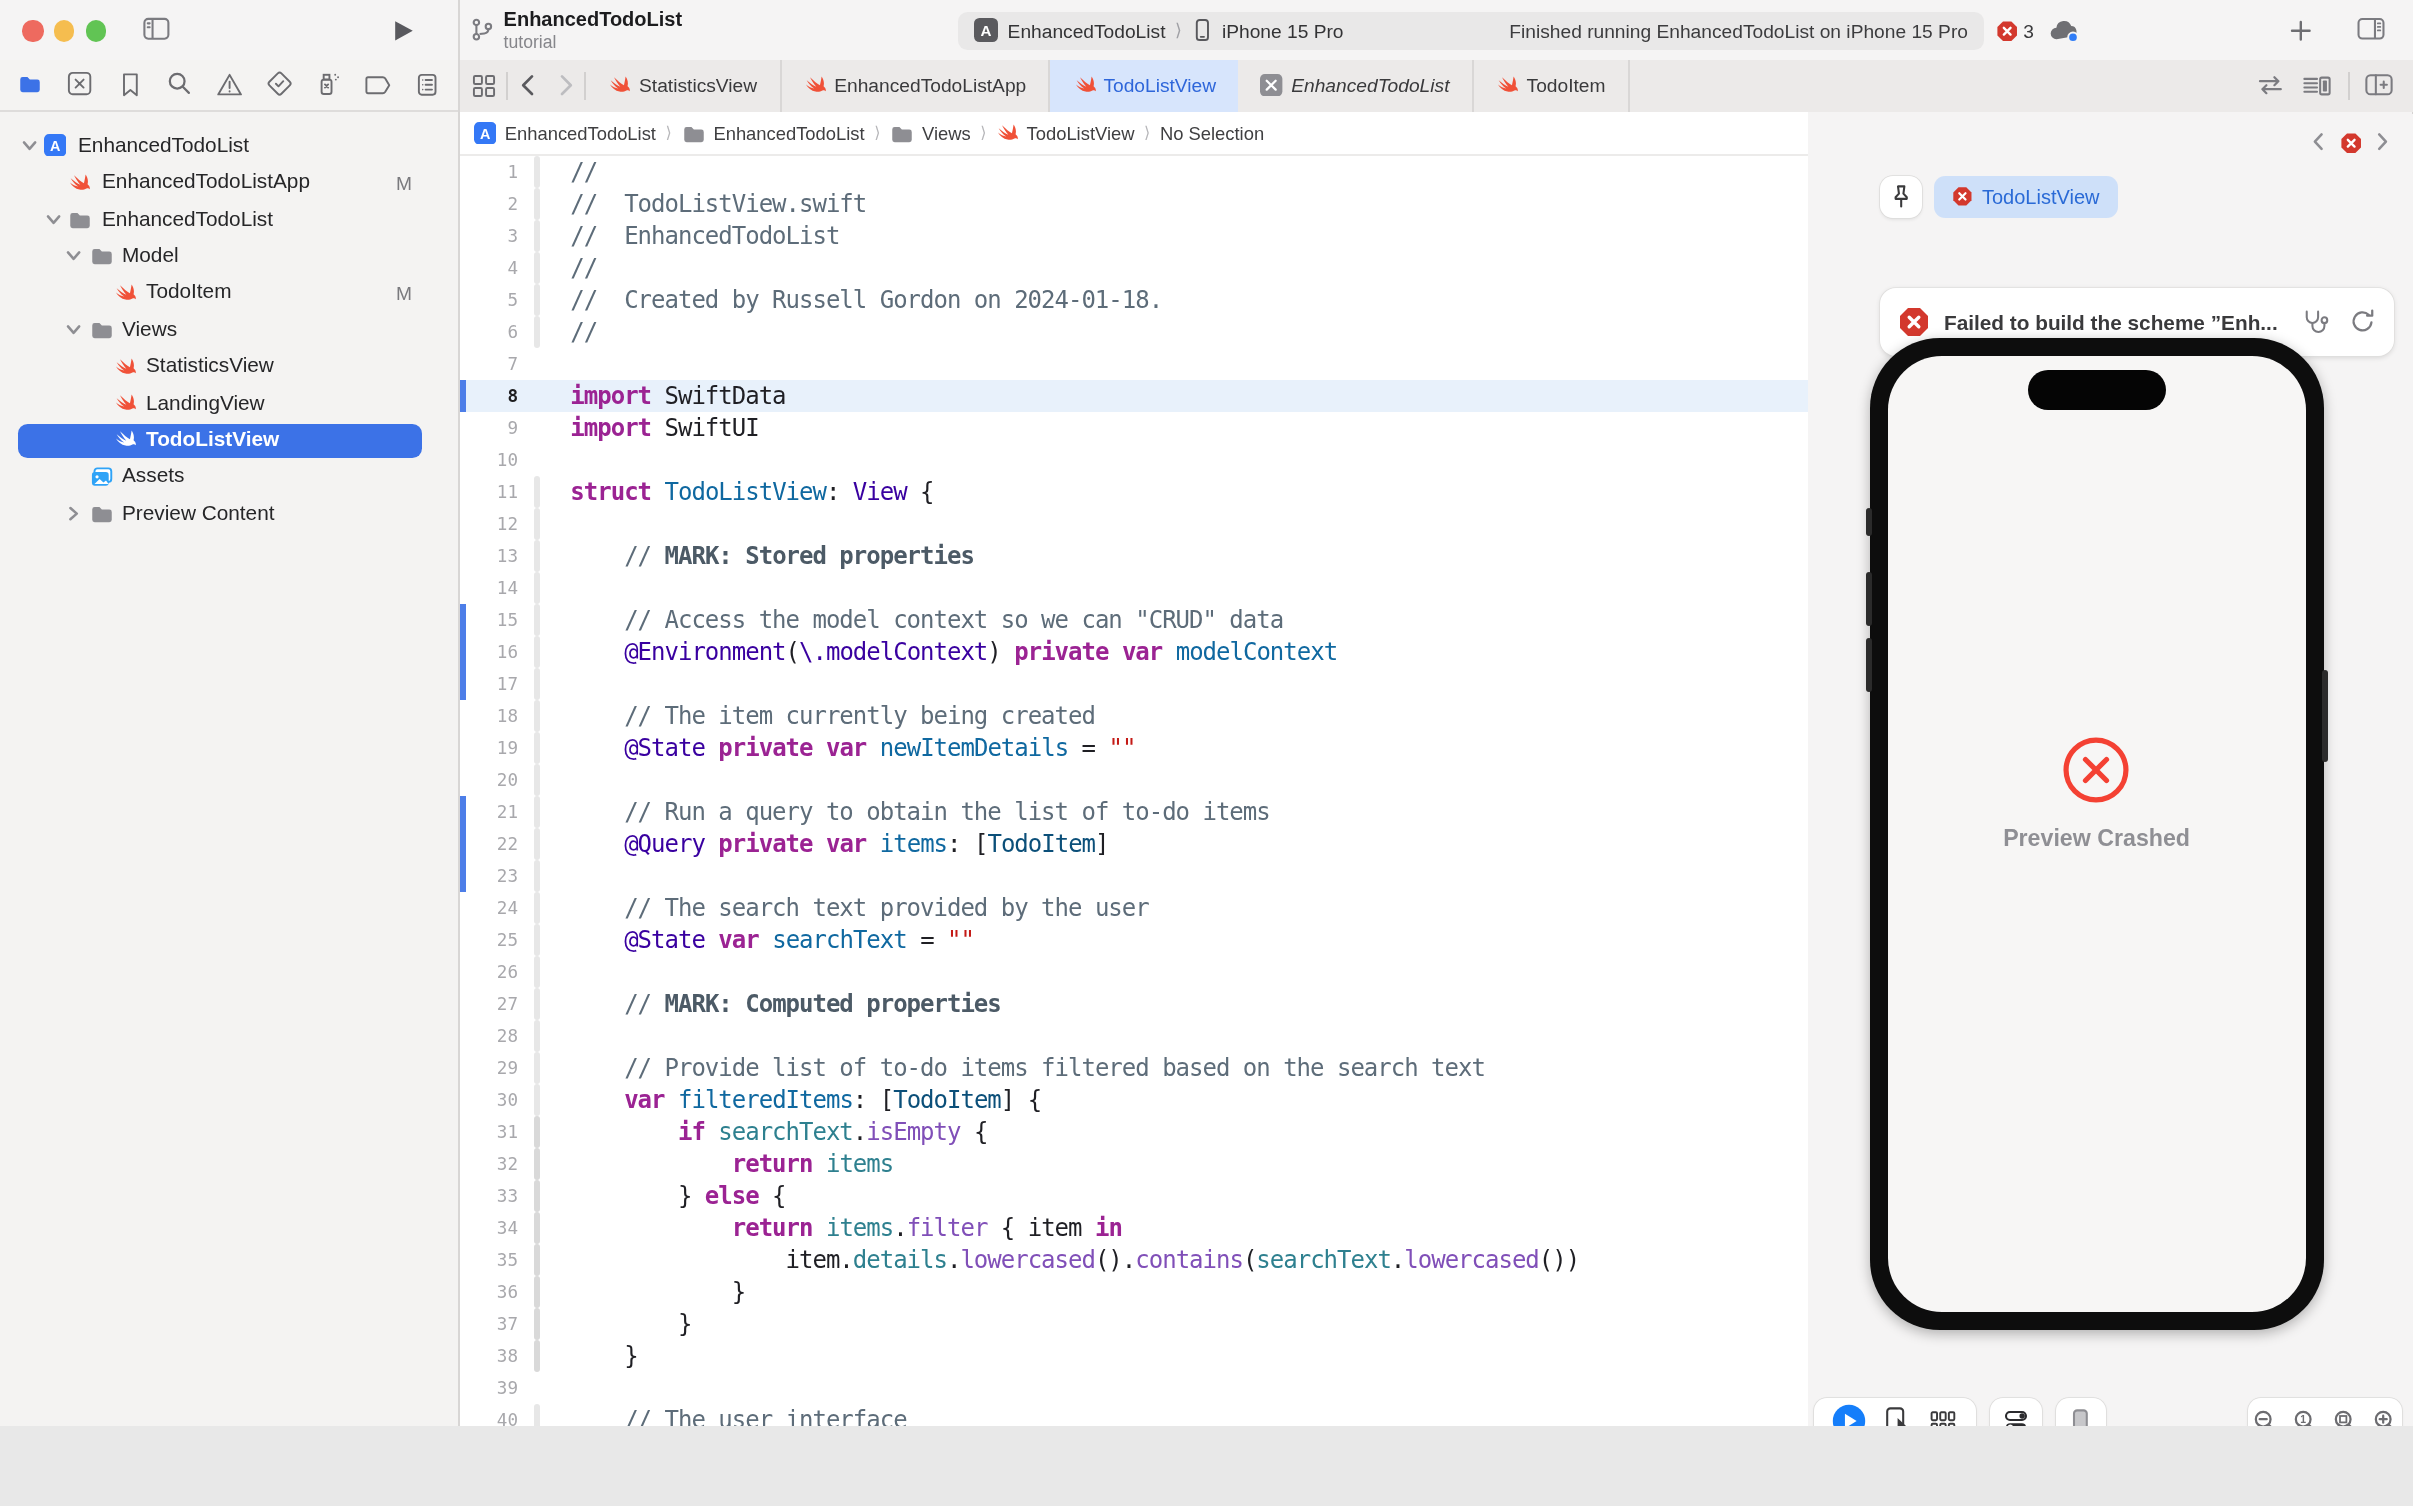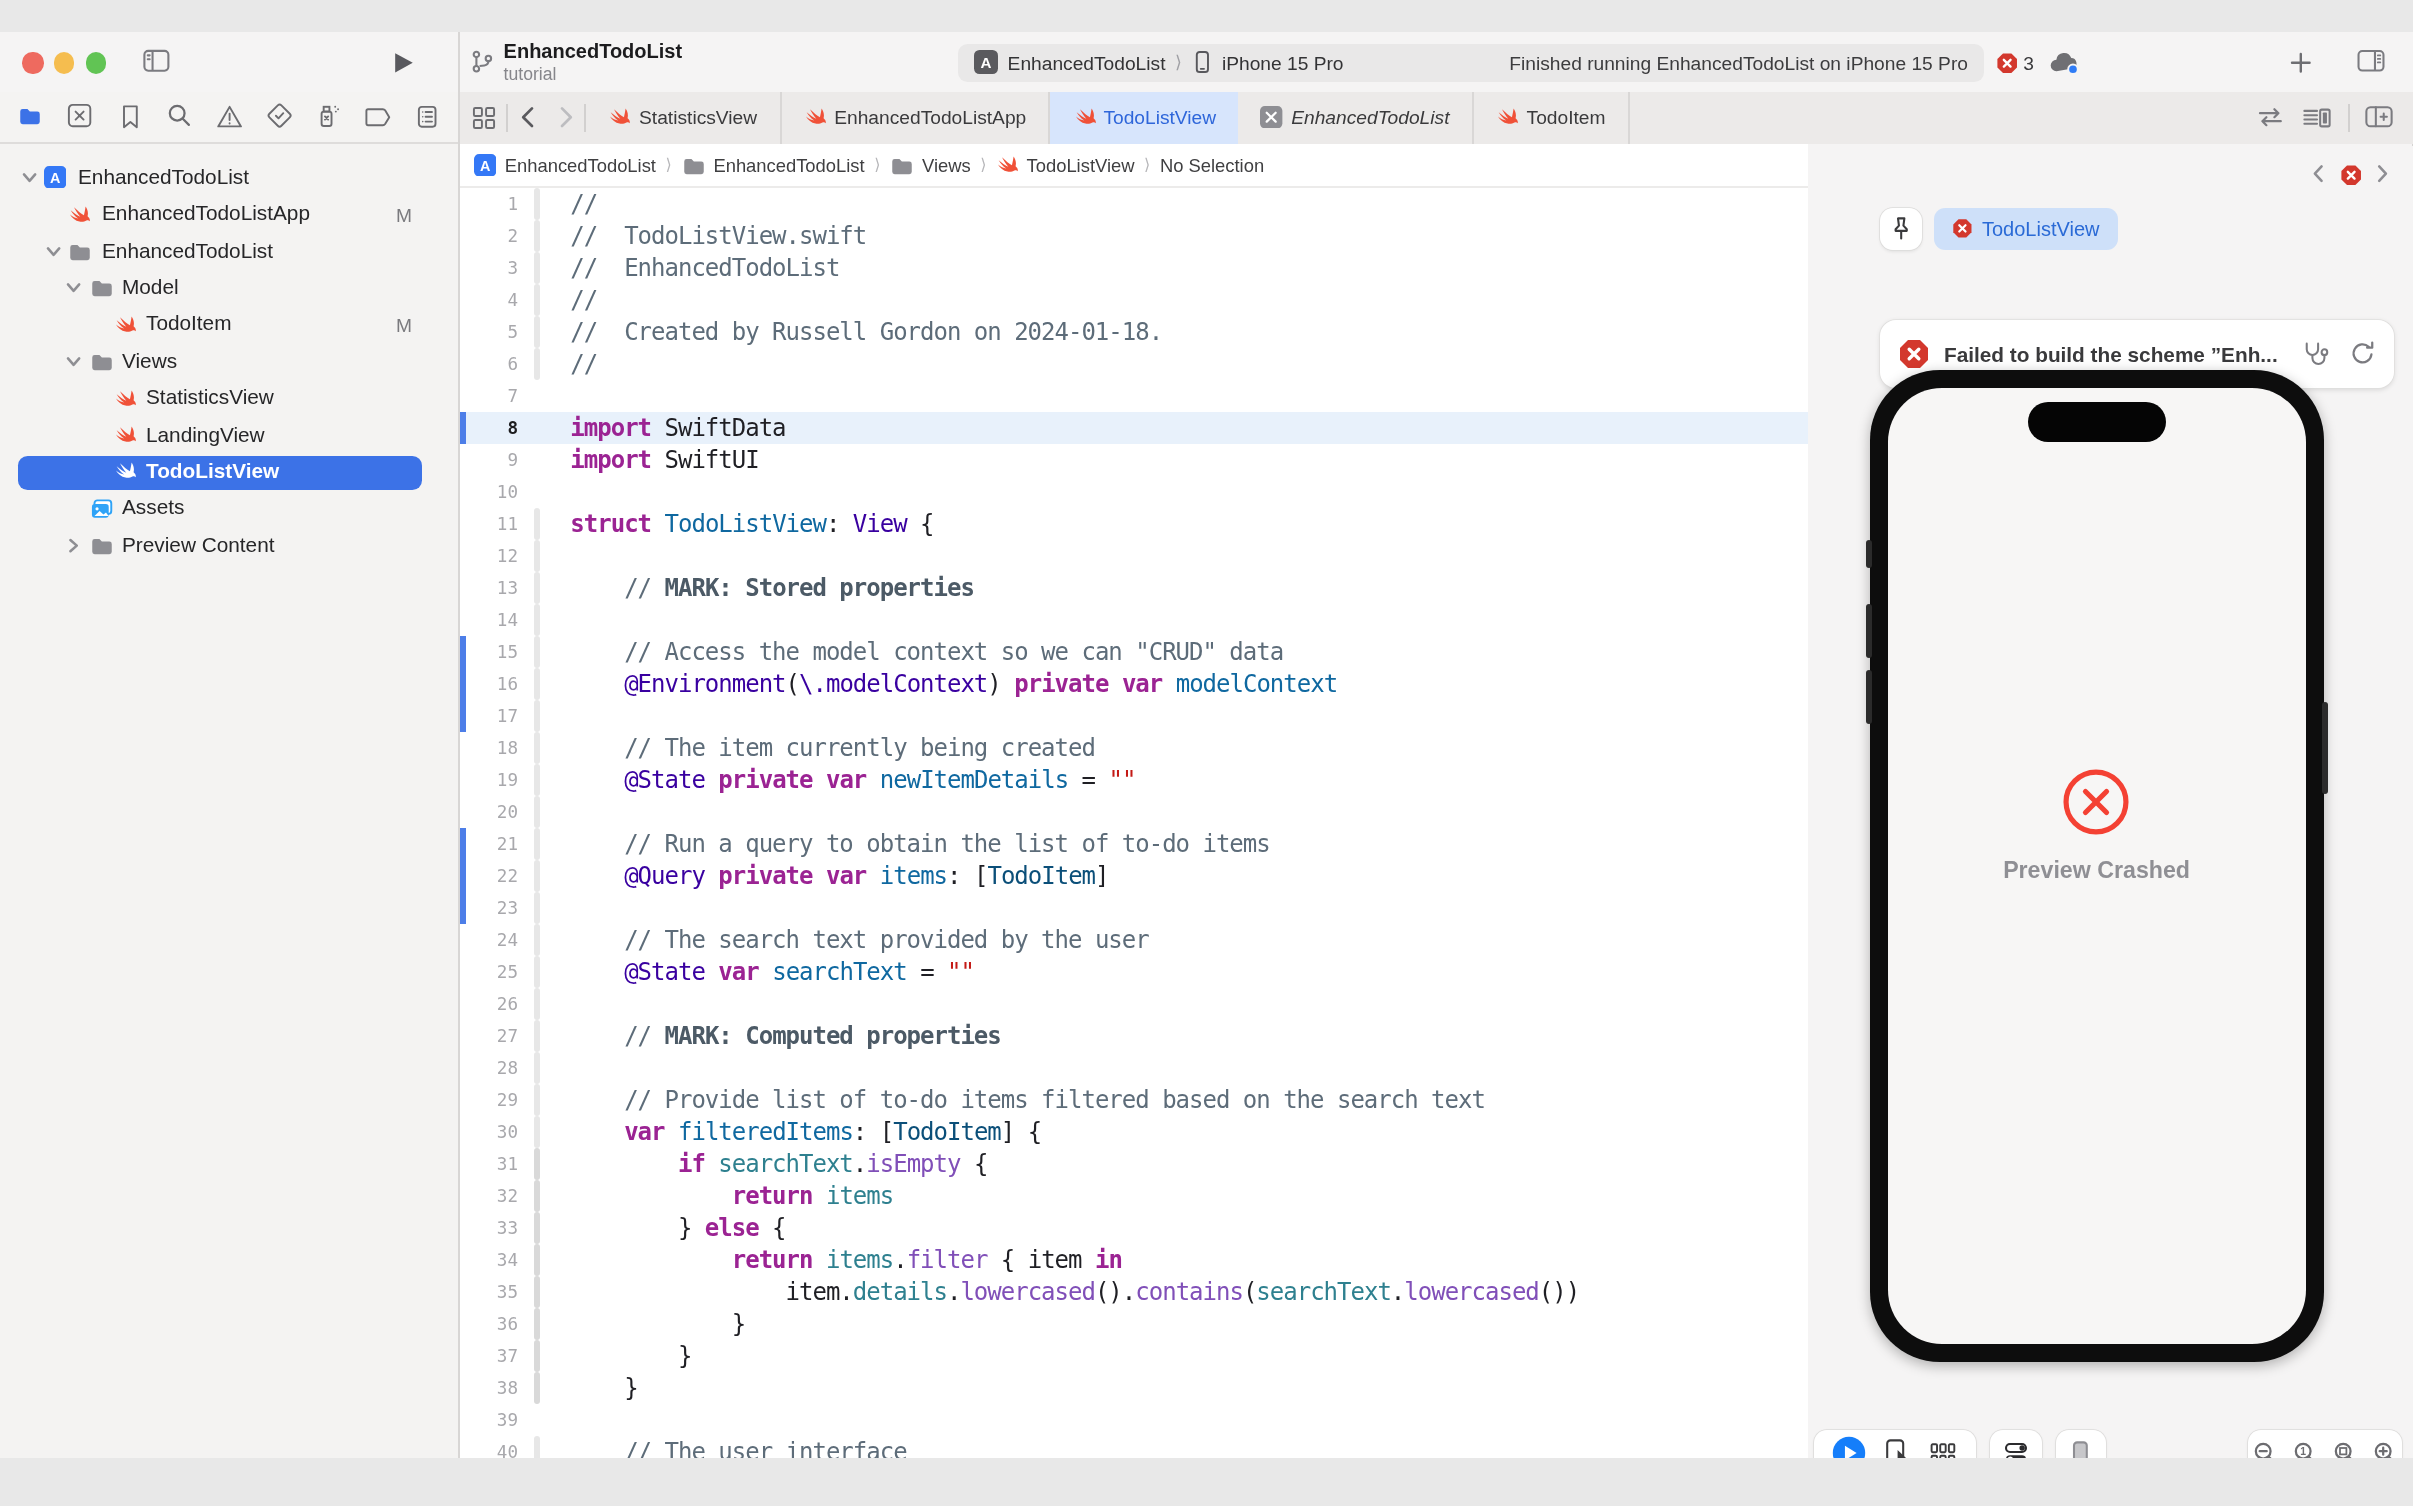--- a/index.html
+++ b/index.html
@@ -1,16 +1,16 @@
 <!DOCTYPE html>
 <html style="font-size:12.8px"><head>
 <meta charset="utf-8">
 <style>
   html,body{margin:0;padding:0;background:#e8e8e8;}
-  #stage{width:2413px;height:1426px;overflow:hidden;background:#14532d;position:relative;margin-top:32px;}
+  #stage{width:2413px;height:1426px;overflow:hidden;background:#14532d;position:relative;}
   #app{width:1207px;height:753px;transform:scale(2);transform-origin:0 0;position:relative;
        font-family:"Liberation Sans",sans-serif;background:#F5F4F4;-webkit-font-smoothing:antialiased;}
   .abs{position:absolute;}
   svg{display:block;}
 
   
   #titlebar{left:0;top:0;width:1207px;height:30px;background:#F5F4F4;}
   .tl{width:10.4px;height:10.4px;border-radius:50%;top:10.4px;}
   #gitblock{left:235px;top:4px;display:flex;align-items:center;gap:4.8px;}
   #gitblock .t1{font-size:10px;font-weight:bold;color:#1C1C1E;line-height:12px;}

